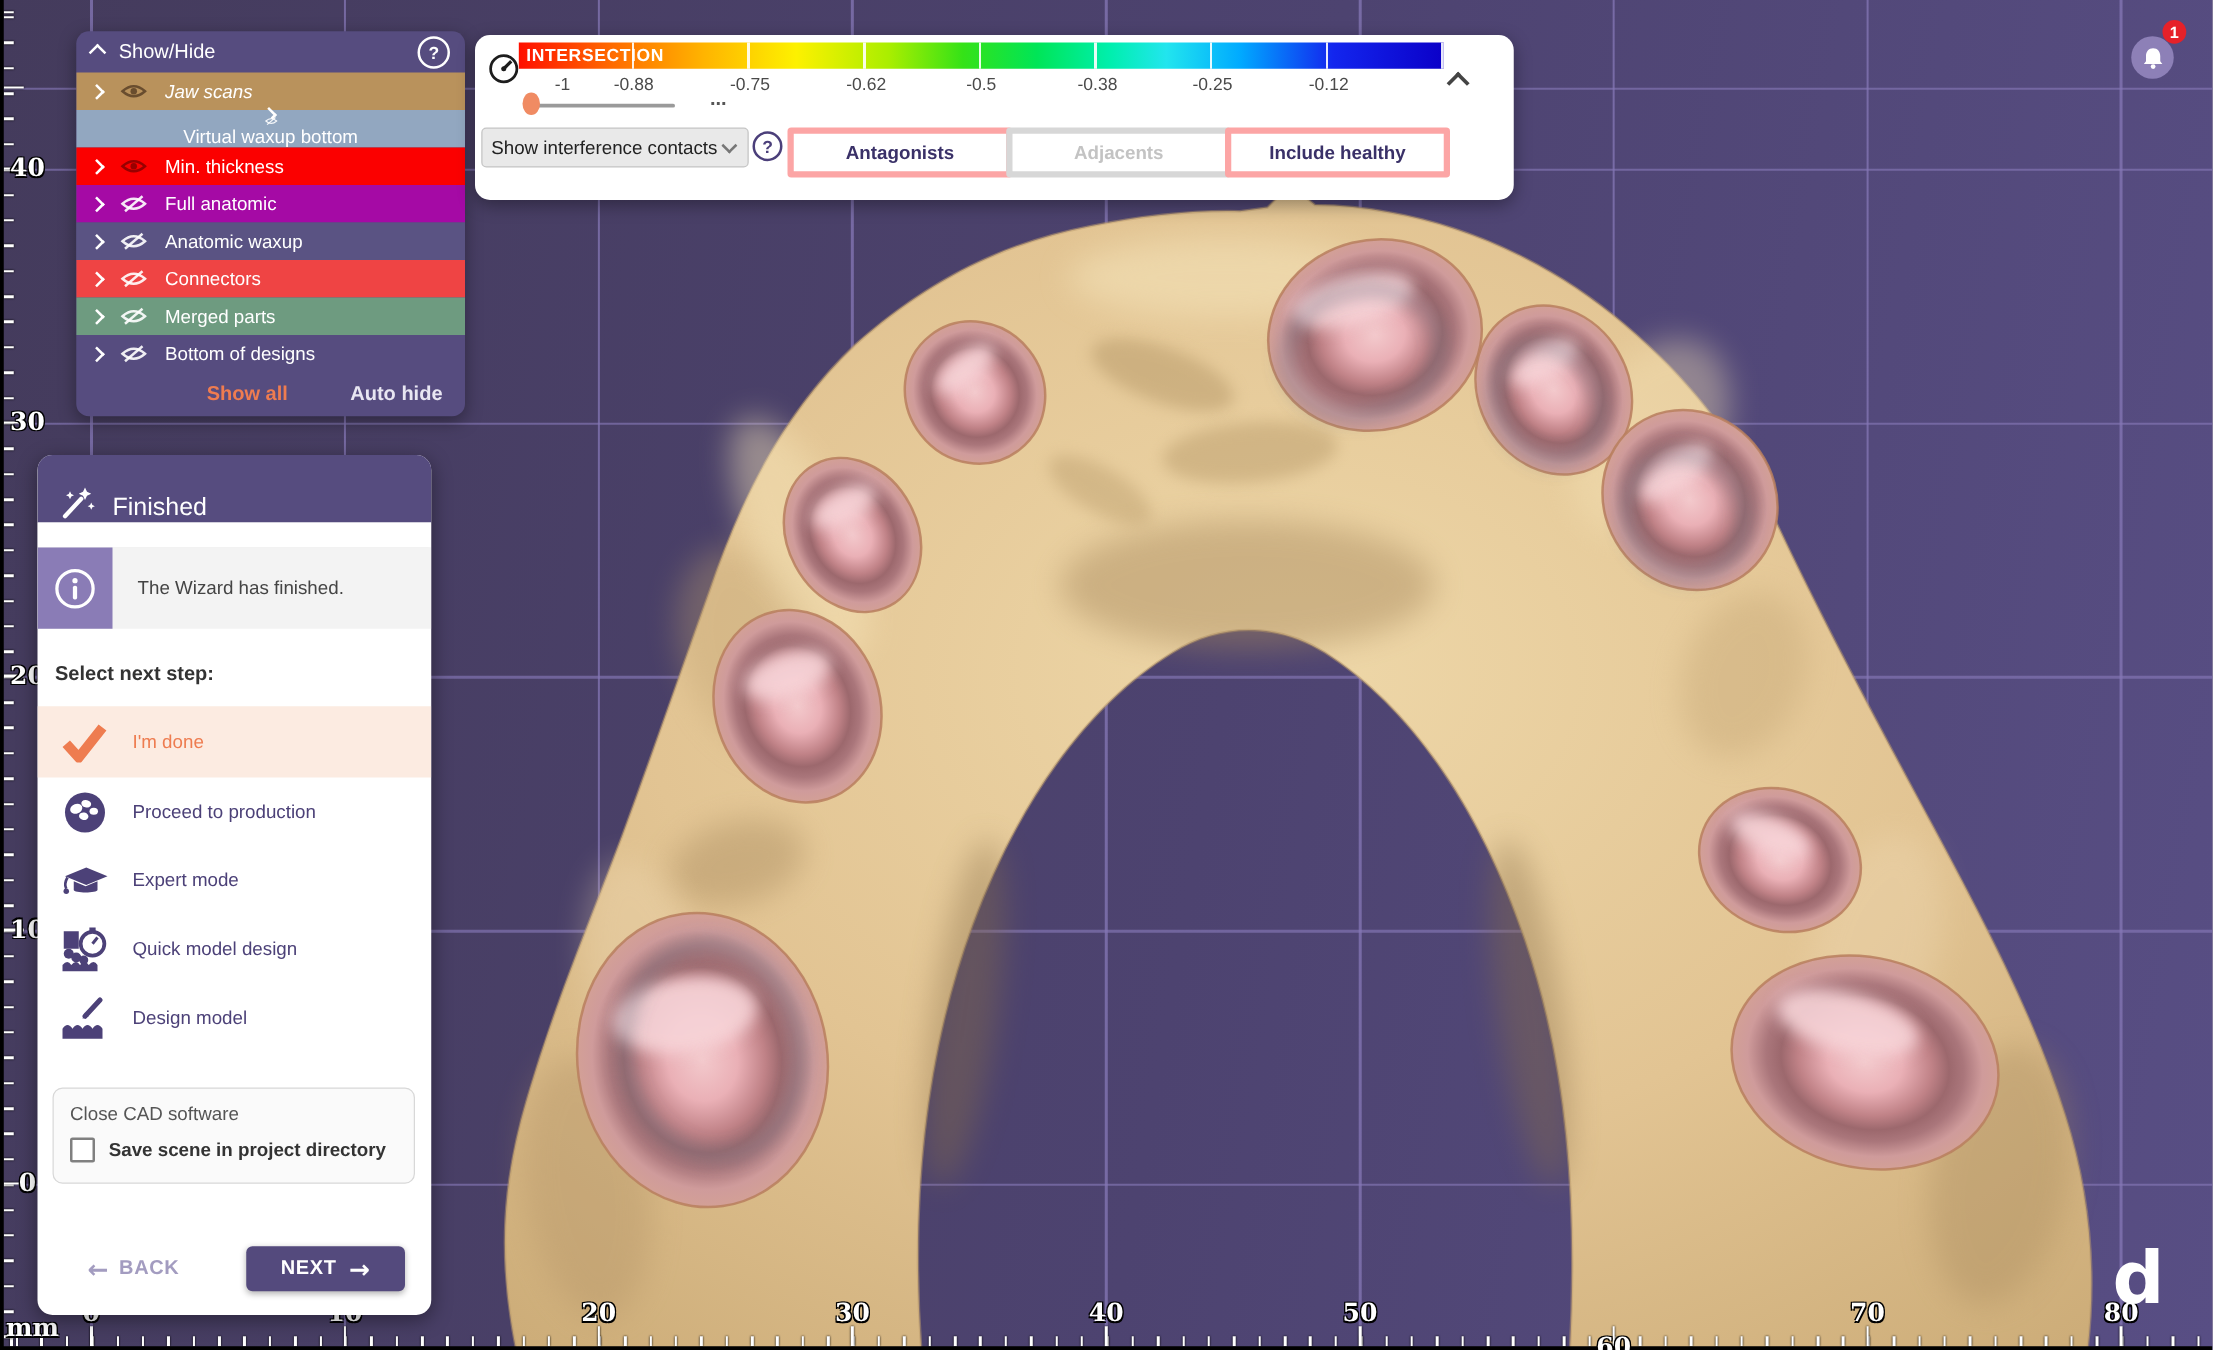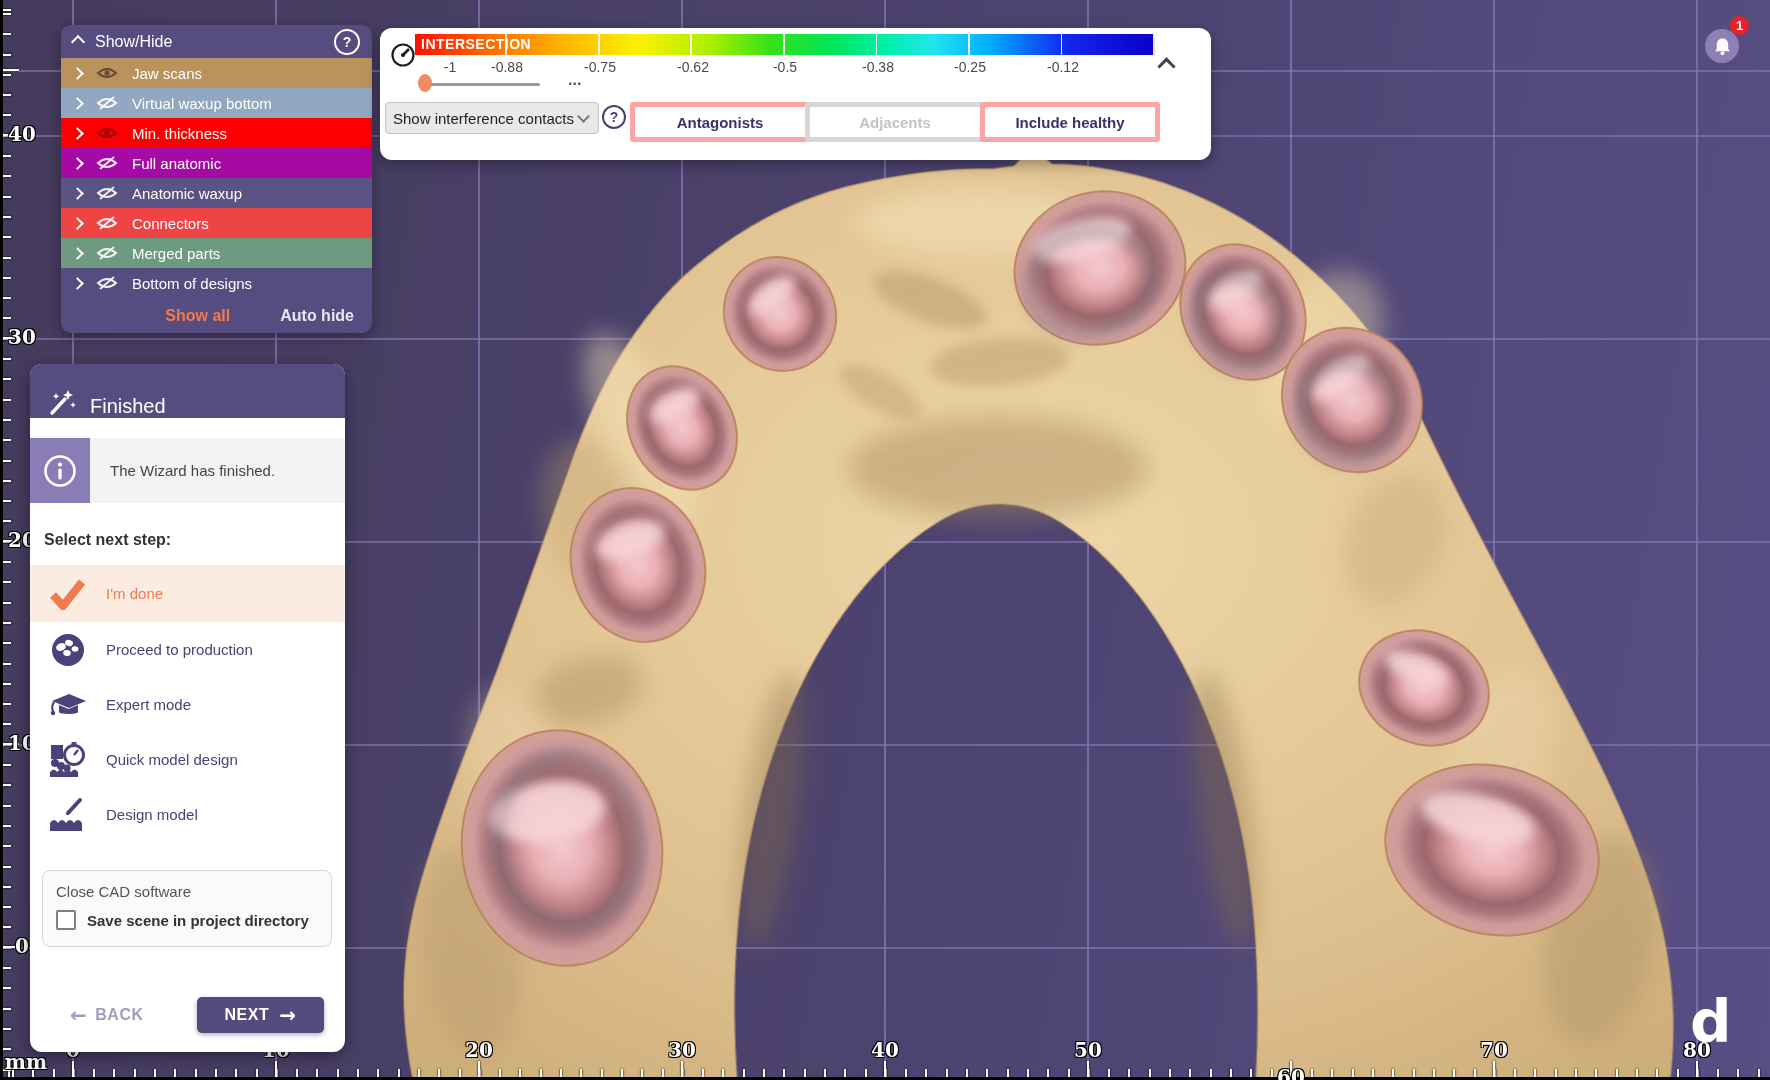--- a/index.html
+++ b/index.html
@@ -218,29 +218,29 @@
   <span class="ruler-label" style="left:-8px;top:731px;">10</span>
   <span class="ruler-label" style="left:-8px;top:934px;">0</span>
 
   <div id="showhide">
     <div class="hdr">
       <span class="chev up"></span>
       <span class="title">Show/Hide</span>
       <span class="helpcirc">?</span>
     </div>
 
-    <div class="sh-row" style="background: rgb(185, 146, 92);">
+    <div class="sh-row" style="background: rgb(185, 146, 92); font-style: italic;">
       <span class="chev right"></span>
       <svg class="eye" viewBox="0 0 22 16">
         <path d="M2 8 Q11 0 20 8 Q11 16 2 8 Z" fill="none" stroke="rgba(40,20,10,.55)" stroke-width="2"></path>
         <circle cx="11" cy="8" r="2.6" fill="rgba(40,20,10,.55)"></circle>
         </svg>
       <span>Jaw scans</span>
     </div>
-    <div class="sh-row" style="background: rgb(146, 167, 192);">
+    <div class="sh-row" style="background: rgb(146, 167, 192); flex-direction: column;">
       <span class="chev right"></span>
       <svg class="eye" viewBox="0 0 22 16">
         <path d="M2 8 Q11 0 20 8 Q11 16 2 8 Z" fill="none" stroke="rgba(255,255,255,.9)" stroke-width="2"></path>
         <line x1="4" y1="14" x2="18" y2="2" stroke="rgba(255,255,255,.9)" stroke-width="2"></line>
         </svg>
       <span>Virtual waxup bottom</span>
     </div>
     <div class="sh-row" style="background: rgb(251, 0, 0);">
       <span class="chev right"></span>
       <svg class="eye" viewBox="0 0 22 16">

